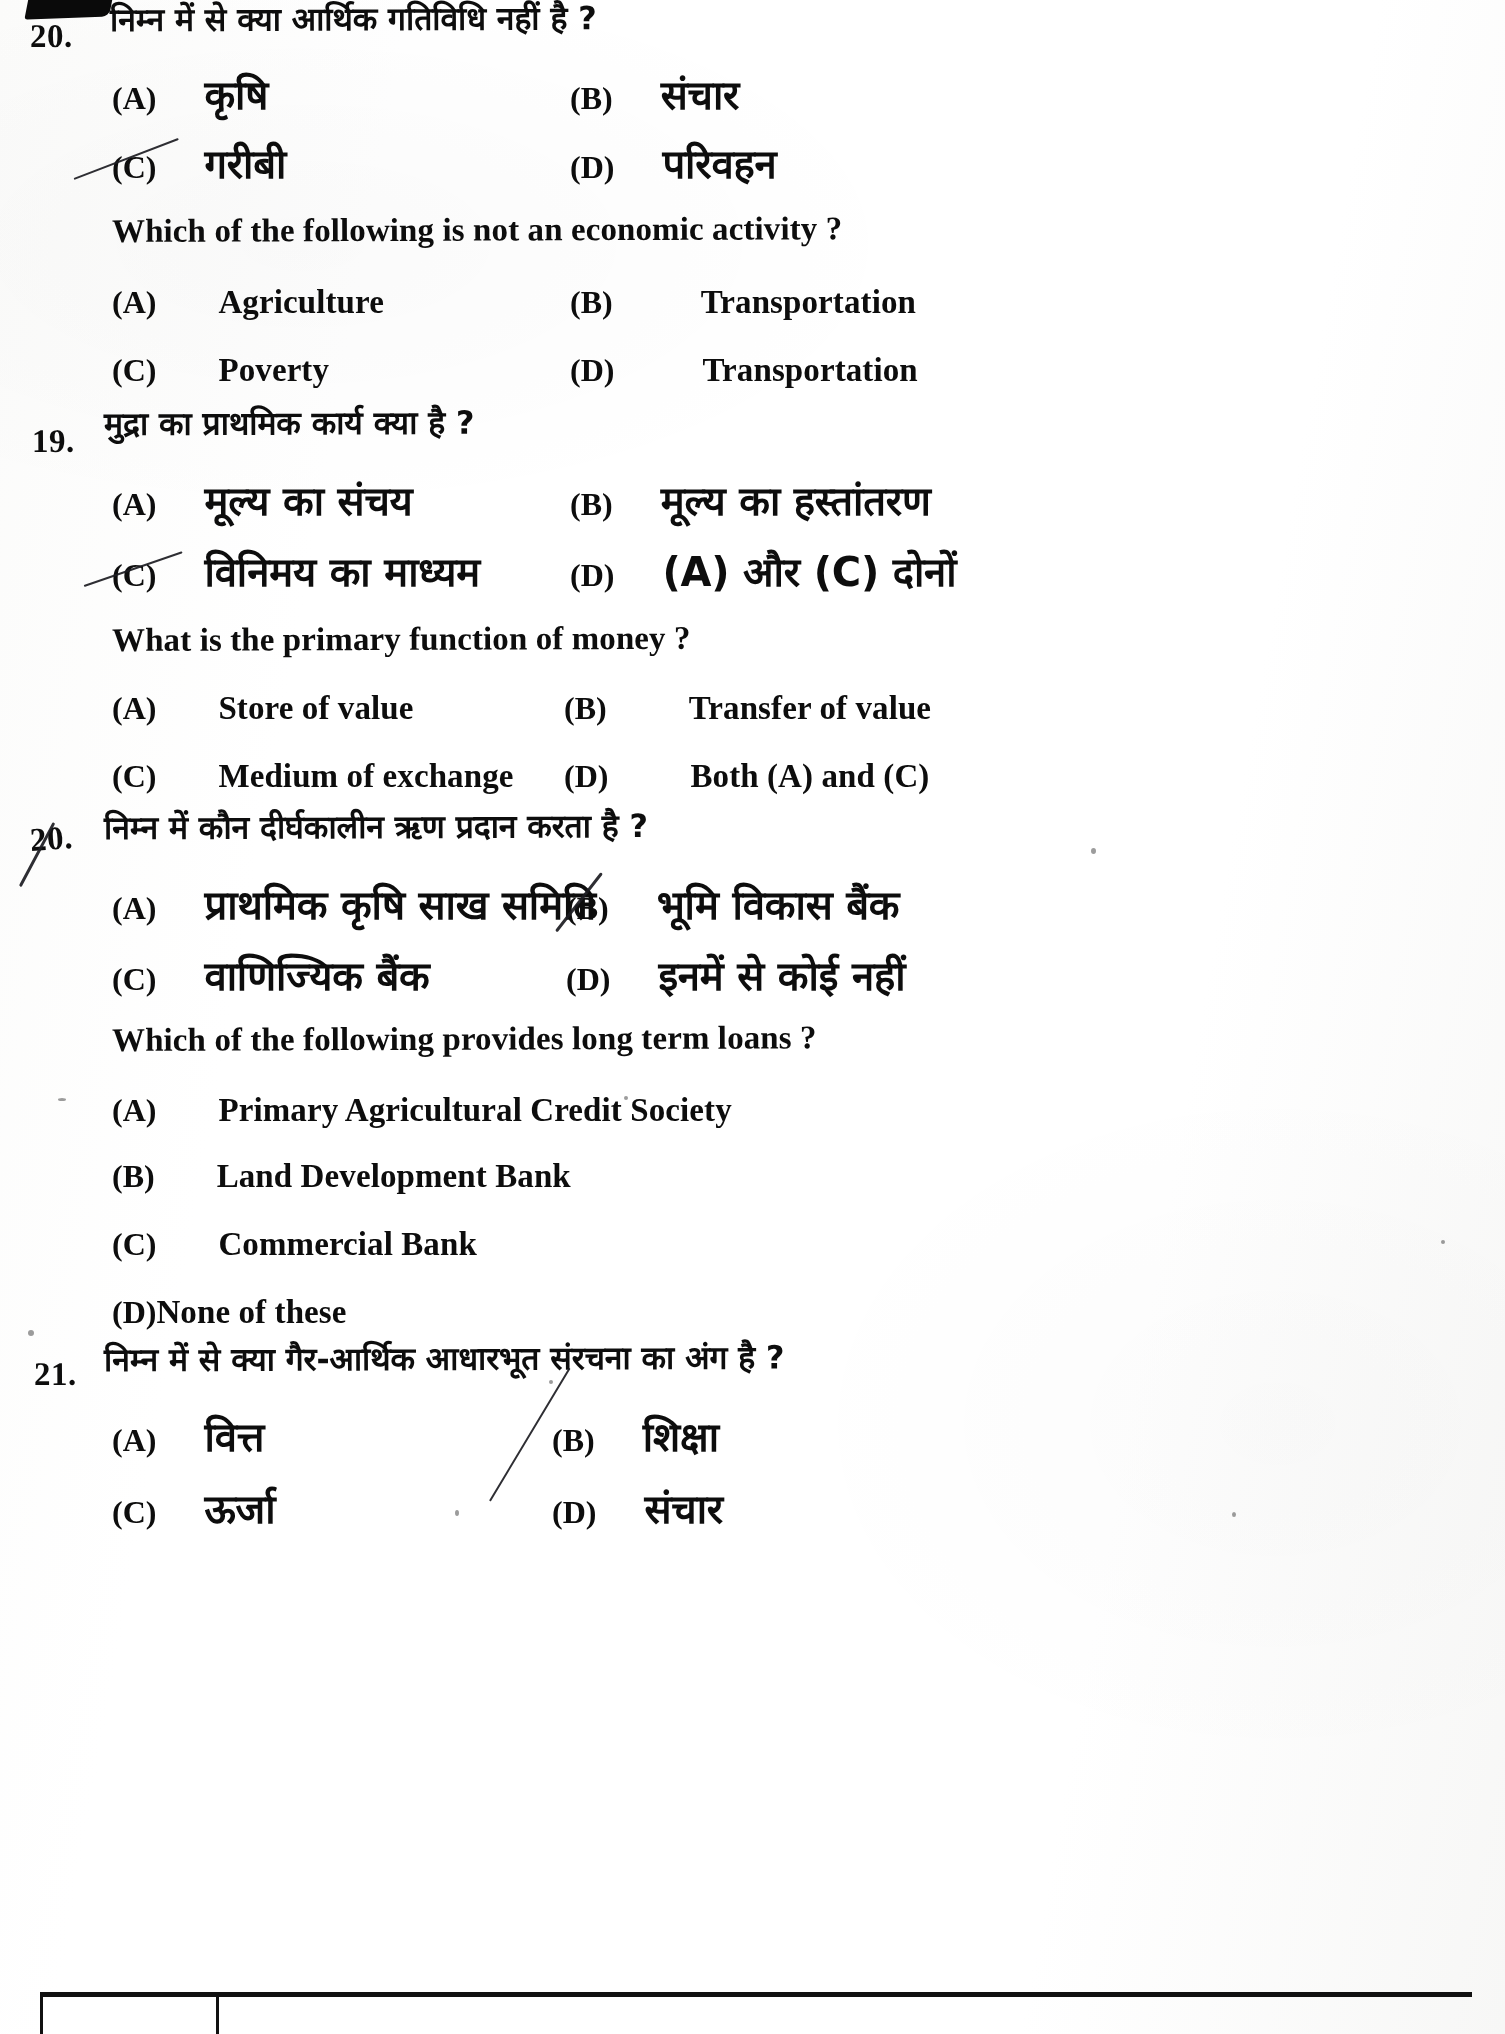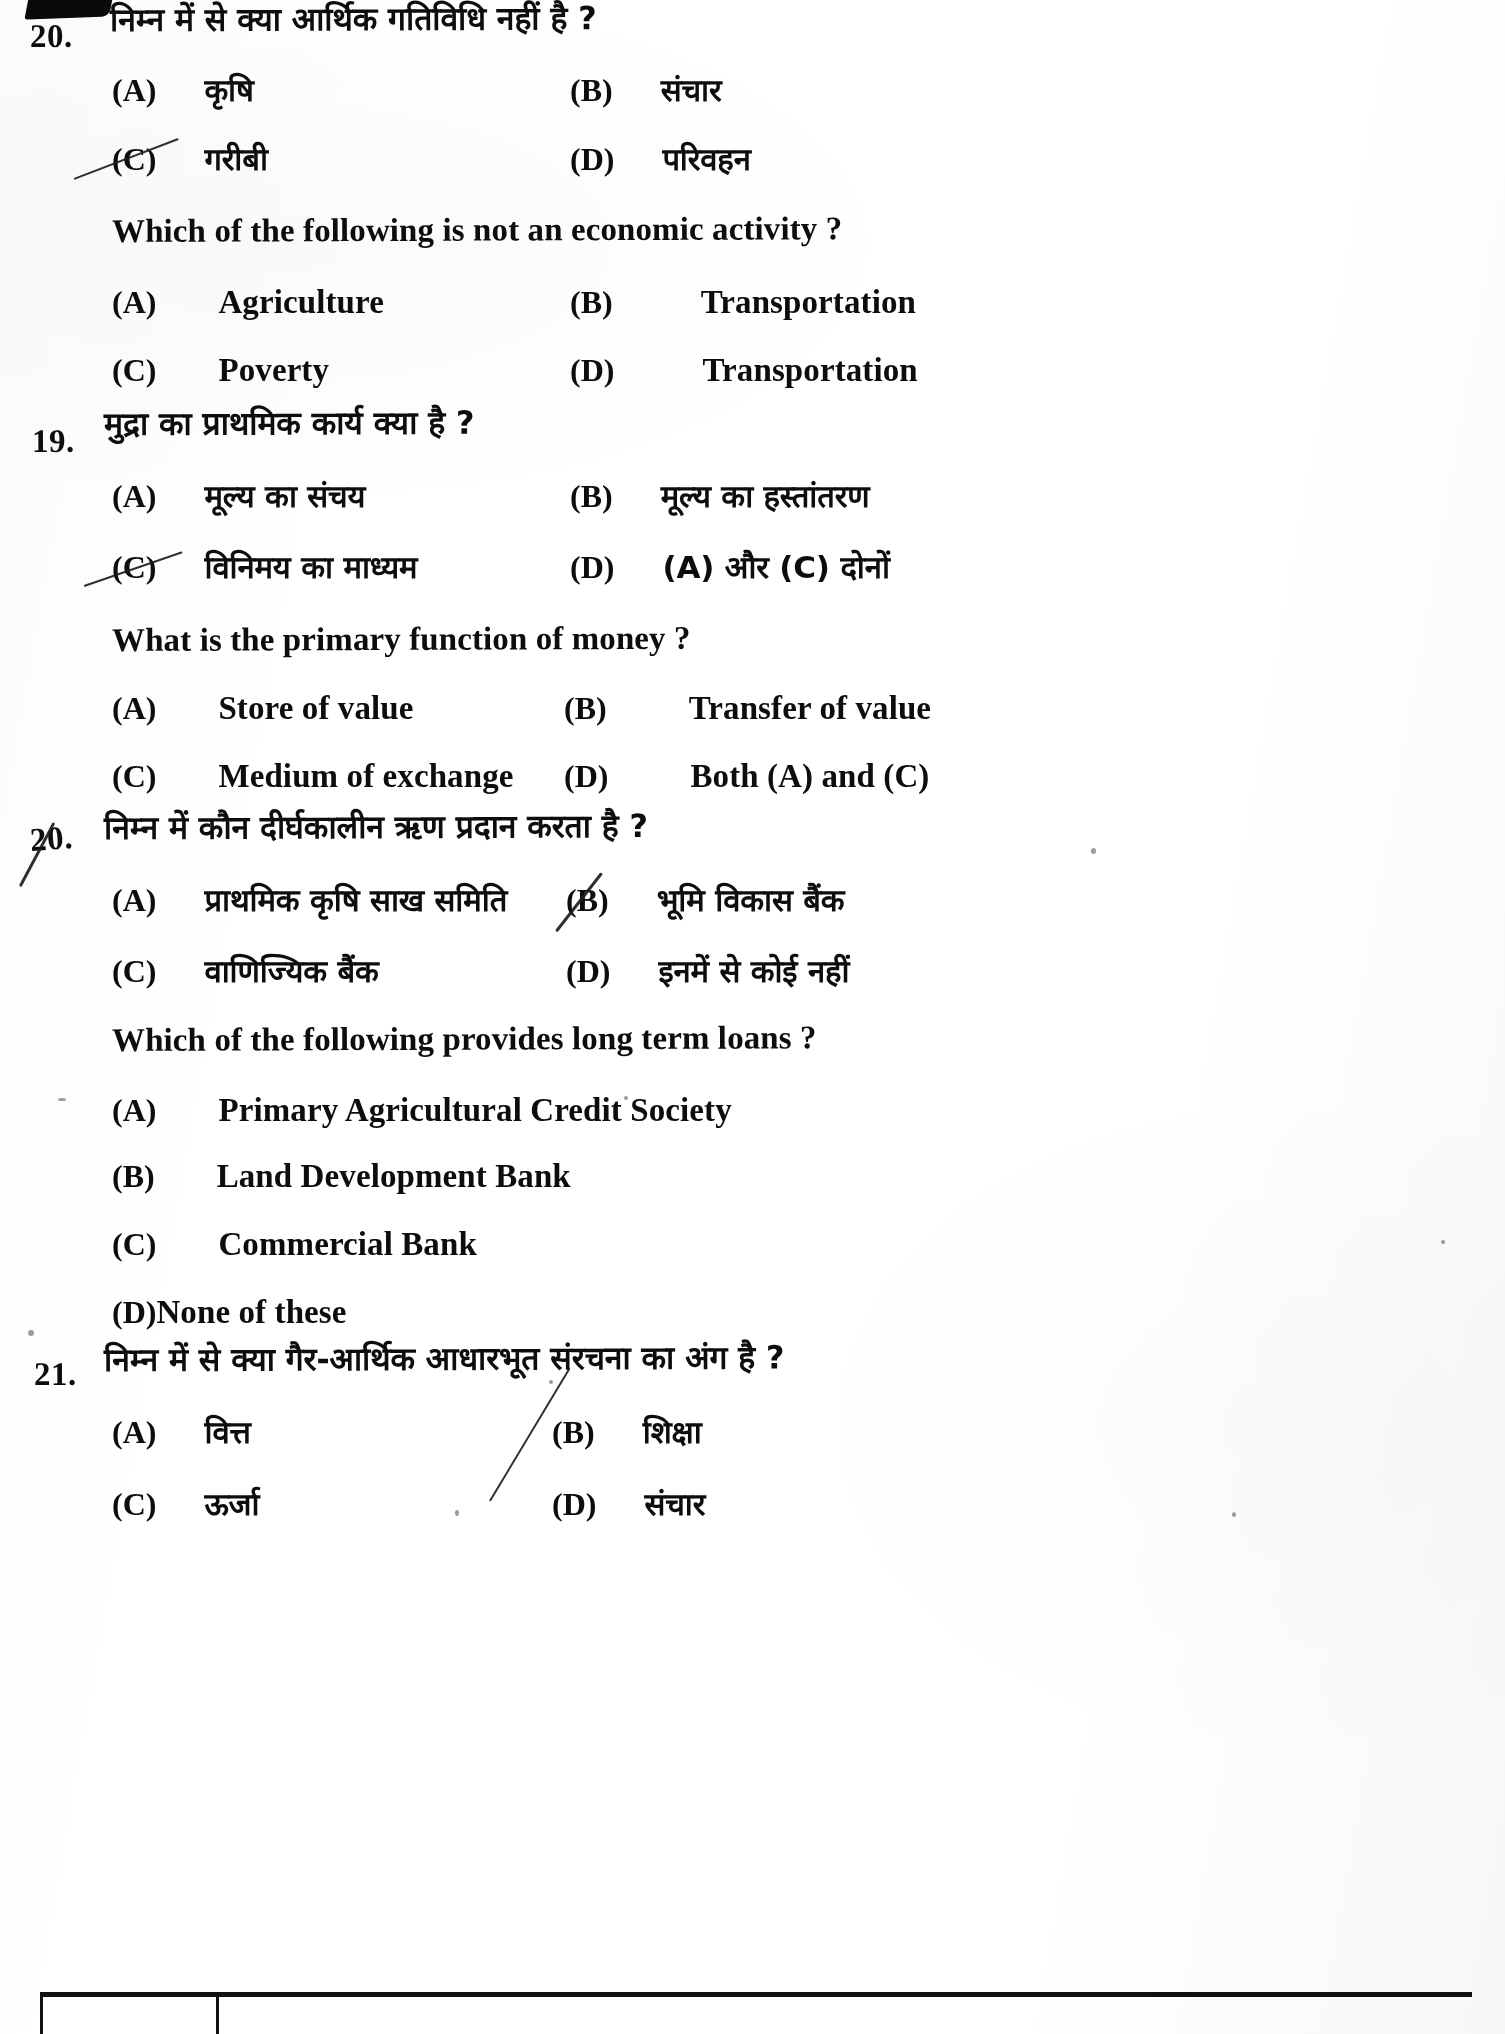--- a/index.html
+++ b/index.html
@@ -47,21 +47,21 @@
     position: absolute;
     font-family: "Liberation Serif", "DejaVu Serif", serif;
     font-size: 33px;
     font-weight: 700;
     letter-spacing: 0.5px;
   }
 
   .hindi {
     font-family: "DejaVu Sans", sans-serif;
     font-weight: 700;
-    font-size: 31px;
+    font-size: 40px;
     letter-spacing: -0.2px;
     line-height: 1.15;
     white-space: nowrap;
   }
   .hindi.q { font-size: 32px; }
 
   .english {
     font-family: "Liberation Serif", "DejaVu Serif", serif;
     font-weight: 700;
     font-size: 33px;

